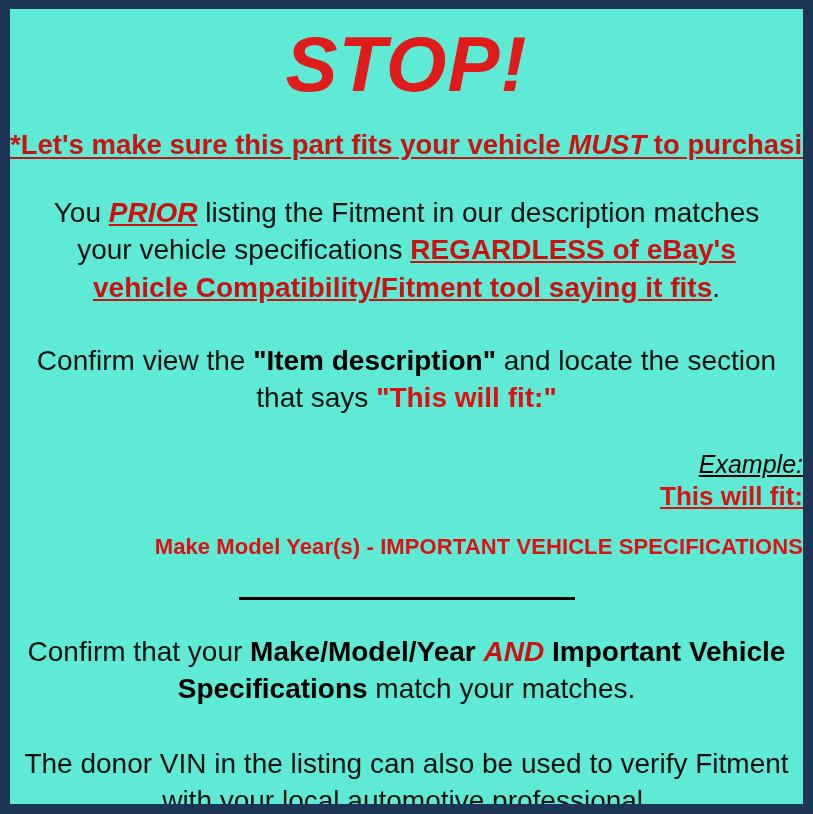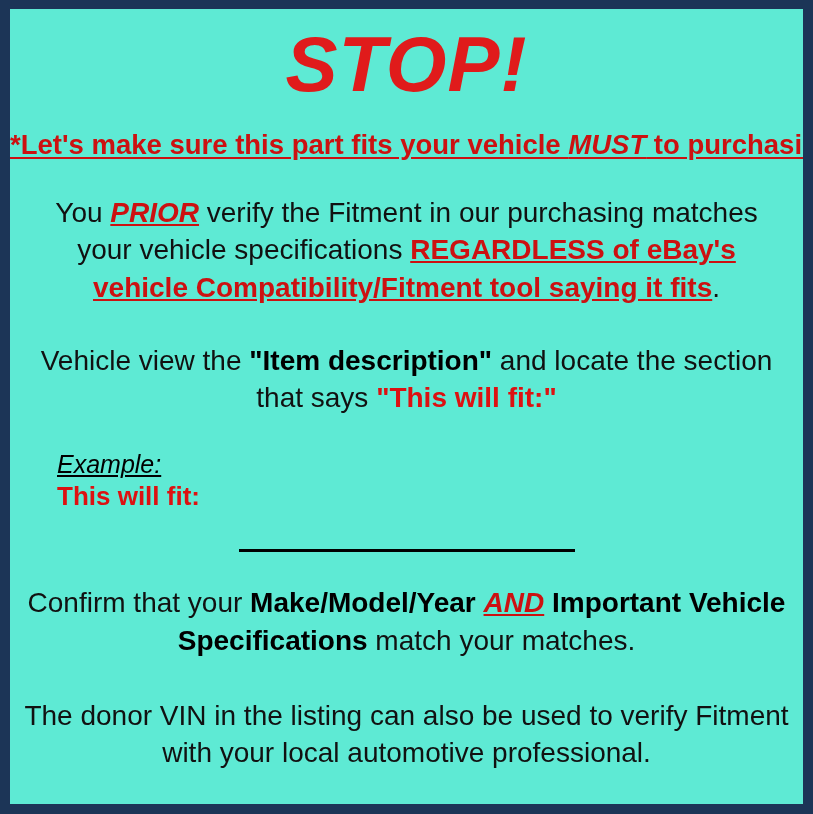--- a/index.html
+++ b/index.html
@@ -83,38 +83,39 @@
   .regardless {
     color: #cc1111;
     font-weight: bold;
     text-decoration: underline;
     text-underline-offset: 2px;
   }
   .bold-black { font-weight: bold; color: #000000; }
   .bold-red { font-weight: bold; color: #dd1111; }
 
   .example-block {
-    text-align: left;
-    padding-left: 47px;
+    text-align: right;
+    padding-left: 62px;
     padding-top: 34px;
   }
   .example-label {
     font-size: 25px;
     font-style: italic;
     color: #000000;
     text-decoration: underline;
     text-underline-offset: 2px;
     line-height: 1.15;
   }
   .example-fit {
     font-size: 26px;
     font-weight: bold;
     color: #dd1111;
     line-height: 1.2;
     padding-top: 2px;
+    text-decoration: underline;
   }
   .example-spec {
     font-size: 22px;
     font-weight: bold;
     color: #dd1111;
     line-height: 1.2;
     padding-top: 22px;
     letter-spacing: 0.1px;
   }
 
@@ -131,21 +132,20 @@
   }
 
   .p-confirm {
     padding-top: 26px;
     width: 775px;
   }
   .and-word {
     color: #cc1111;
     font-weight: bold;
     font-style: italic;
-    text-decoration: underline;
     text-underline-offset: 2px;
   }
 
   .p-vin {
     padding-top: 38px;
     width: 785px;
   }
 </style>
 </head>
 <body>
@@ -153,32 +153,33 @@
 <div class="page">
   <div class="inner">
 
     <div class="stop-title">STOP!</div>
 
     <div class="tagline">
       <span>*Let's make sure this part fits your vehicle </span><span class="ital">MUST</span><span> to purchasing*</span>
     </div>
 
     <div class="para p-must">
-      <span>You </span><span class="must-word">PRIOR</span><span> verify the Fitment in our purchasing matches your vehicle specifications </span><span class="regardless">REGARDLESS of eBay's vehicle Compatibility/Fitment tool saying it fits</span><span>.</span>
+      <span>You </span><span class="must-word">PRIOR</span><span> listing the Fitment in our description matches your vehicle specifications </span><span class="regardless">REGARDLESS of eBay's vehicle Compatibility/Fitment tool saying it fits</span><span>.</span>
     </div>
 
     <div class="para p-please">
-      <span>Vehicle view the </span><span class="bold-black">"Item description"</span><span> and locate the section that says </span><span class="bold-red">"This will fit:"</span>
+      <span>Confirm view the </span><span class="bold-black">"Item description"</span><span> and locate the section that says </span><span class="bold-red">"This will fit:"</span>
     </div>
 
     <div class="example-block">
       <div>
         <span class="example-label">Example:</span>
       </div>
       <div class="example-fit">This will fit:</div>
+      <div class="example-spec">Make Model Year(s) - IMPORTANT VEHICLE SPECIFICATIONS</div>
     </div>
 
     <div class="divider-wrap">
       <span class="divider"></span>
     </div>
 
     <div class="para p-confirm">
       <span>Confirm that your </span><span class="bold-black">Make/Model/Year</span><span> </span><span class="and-word">AND</span><span> </span><span class="bold-black">Important Vehicle Specifications</span><span> match your matches.</span>
     </div>
 

